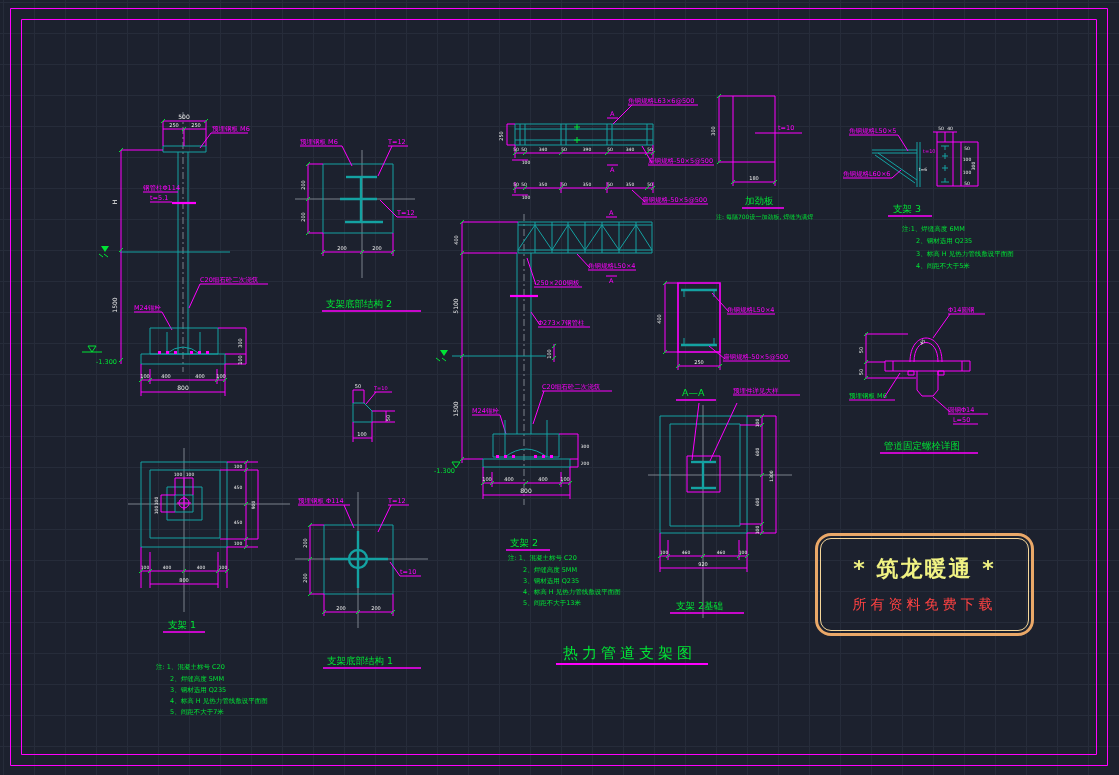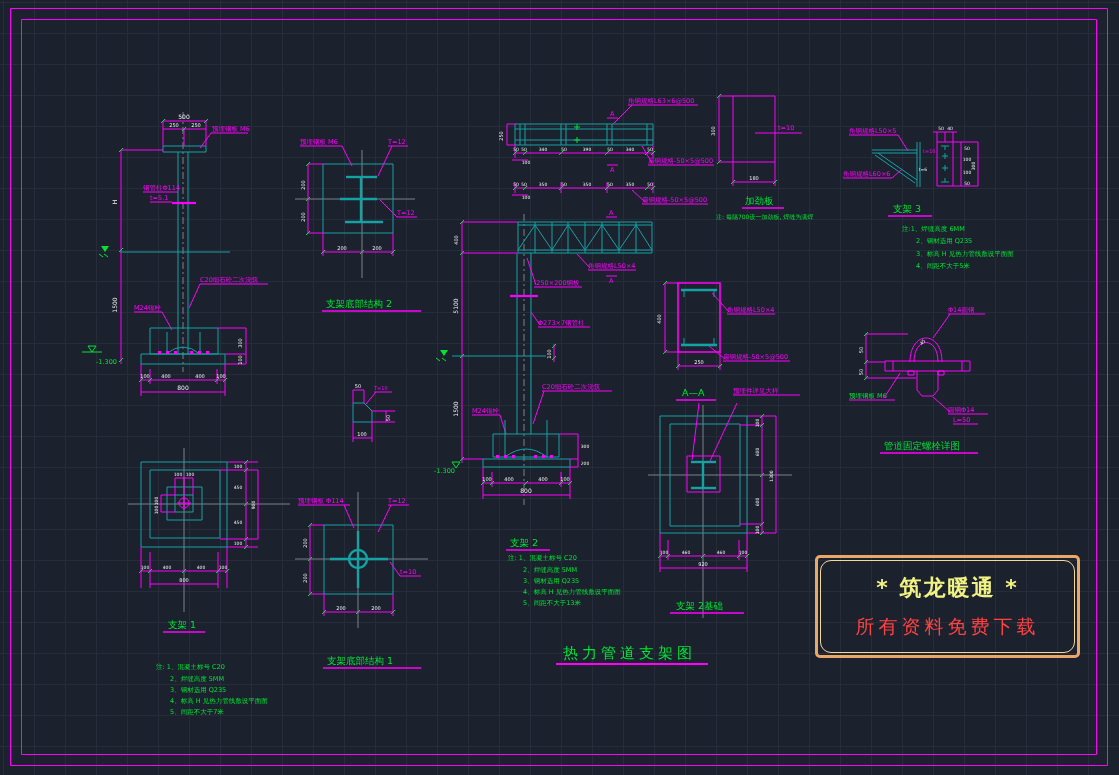--- a/index.html
+++ b/index.html
@@ -30,27 +30,27 @@
   text{stroke:none;}
   .tw{fill:#f2f2f2;font-size:6px;text-anchor:middle;}
   .tw5{fill:#f2f2f2;font-size:5px;text-anchor:middle;}
   .tw45{fill:#f2f2f2;font-size:4.5px;text-anchor:middle;}
   .tm{fill:#ff00ff;font-size:6.5px;}
   .tm5{fill:#ff00ff;font-size:5px;}
   .tg{fill:#00e535;font-size:6.5px;}
   .tgt{fill:#00e535;font-size:9.5px;}
   .tmain{fill:#00e535;font-size:15px;letter-spacing:4px;}
   
-  #wm{position:absolute;left:815px;top:555px;width:265px;height:103px;
-      border:3px solid #eaa868;border-radius:5px;box-sizing:border-box;}
+  #wm{position:absolute;left:815px;top:533px;width:219px;height:103px;
+      border:3px solid #eaa868;border-radius:16px;box-sizing:border-box;}
   #wm .inner{position:absolute;inset:2px;border:1px solid #f6d79a;border-radius:11px;
       display:flex;flex-direction:column;align-items:center;justify-content:center;}
   #wm .l1{color:#f0f283;font-size:22px;font-weight:bold;letter-spacing:2px;line-height:1.1;}
   #wm .l2{color:#eef27e;font-size:20px;font-family:"DejaVu Sans Mono",monospace;line-height:1.15;}
-  #wm .l3{color:#ff4242;font-size:19px;letter-spacing:4px;margin-top:16px;line-height:1.1;}
+  #wm .l3{color:#ff4242;font-size:14px;letter-spacing:4px;margin-top:16px;line-height:1.1;}
 </style>
 </head>
 <body>
 
 <div id="canvas">
 <svg width="1119" height="775" viewBox="0 0 1119 775">
 
   <g>
     <rect x="10.5" y="8.5" width="1097" height="757" class="sm"></rect>
     <rect x="21.5" y="19.5" width="1075" height="735" class="sm"></rect>

